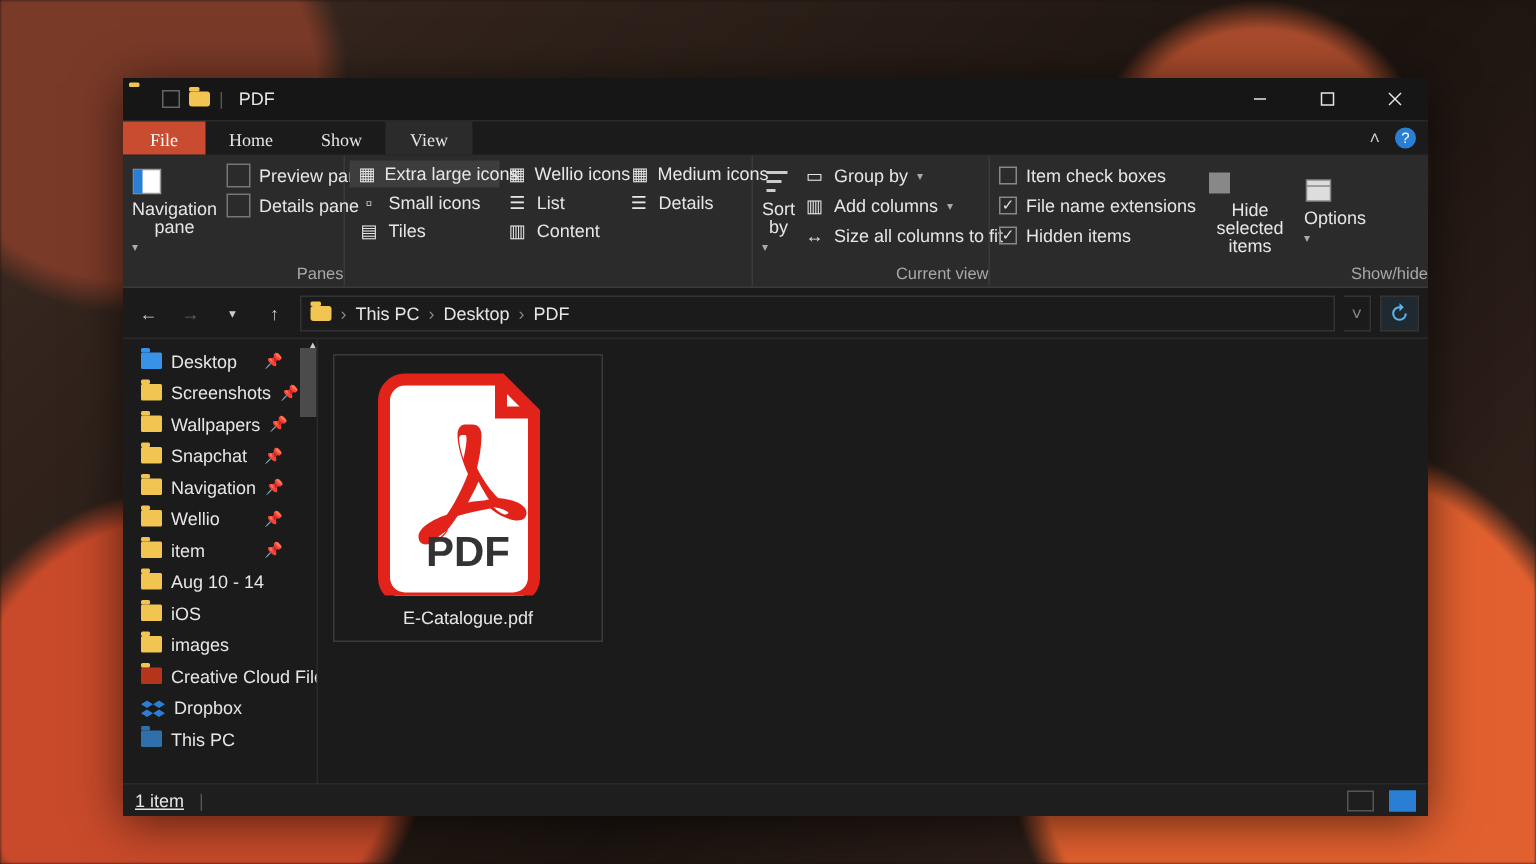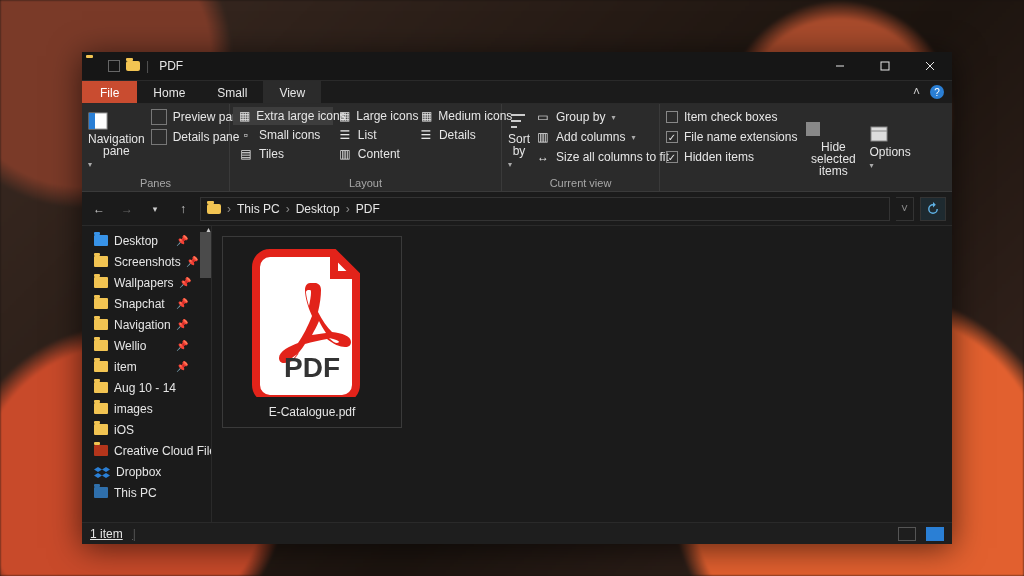--- a/index.html
+++ b/index.html
@@ -27,31 +27,31 @@
   .titlebar .t-left { display:flex; align-items:center; gap:6px; padding-left:4px; }
   .t-icon { width:16px; height:16px; }
   .t-folder { background:#f2c452; border-radius:2px; width:14px; height:10px; margin-top:4px; position:relative;}
   .t-folder:before{content:"";position:absolute;top:-3px;left:0;width:7px;height:3px;background:#f2c452;border-radius:1px;}
   .titlebar .t-divider { color:#555; }
   .titlebar .t-title { color:#e6e6e6; margin-left:4px;}
   .titlebar .t-right { margin-left:auto; display:flex; }
   .win-btn { width:45px; height:28px; display:flex; align-items:center; justify-content:center; color:#e6e6e6;}
   
   .menutabs { height:24px; background:#1b1b1b; display:flex; align-items:stretch; border-top:1px solid #2a2a2a; border-bottom:1px solid #2a2a2a;}
-  .tab { padding:0 16px; line-height:24px; color:#e6e6e6; }
+  .tab { padding:0 16px; line-height:24px; color:#e6e6e6;font-family:Liberation Serif, serif; }
   .tab.file { background:#c94c30; color:#fff; padding:0 18px;}
   .tab.active { background:#2b2b2b; }
   .menutabs .tabspacer { flex:1; }
   .tabs-right { display:flex; align-items:center; gap:10px; padding-right:8px;}
   .help-badge{ width:14px;height:14px;border-radius:50%;background:#2a7fd5;color:#fff;display:flex;align-items:center;justify-content:center;font-size:10px;}
   
   .ribbon { background:#2b2b2b; height:88px; display:flex; border-bottom:1px solid #3a3a3a;}
   .group { border-right:1px solid #3a3a3a; display:flex; flex-direction:column; }
   .group-body { flex:1; display:flex; padding:4px 6px; gap:6px;}
-  .group-label { text-align:center; color:#a8a8a8; font-size:11px; padding-bottom:2px;}
+  .group-label { text-align:right; color:#a8a8a8; font-size:11px; padding-bottom:2px;}
   .bigbtn { display:flex; flex-direction:column; align-items:flex-start; justify-content:center; width:58px; gap:2px; text-align:center; line-height:12px;}
   .glyph14 { width:20px; height:20px; }
   .smallrow { display:flex; align-items:center; gap:6px; height:18px; white-space:nowrap;}
   .smallrow .g { width:16px;height:16px; border:1px solid #777; display:inline-block;}
   .col { display:flex; flex-direction:column; gap:2px; }
   .cell { display:flex; align-items:center; gap:6px; padding:0 6px; height:18px; white-space:nowrap;}
   .cell.sel { background:#3d3d3d; }
   .mini-icon { width:14px; height:14px; display:inline-flex; align-items:center; justify-content:center;}
   .check { width:12px;height:12px;border:1px solid #888;display:inline-flex;align-items:center;justify-content:center;font-size:10px;}
   
@@ -117,21 +117,21 @@
             <line x1="1" y1="1" x2="9" y2="9" stroke="#e6e6e6"></line>
             <line x1="9" y1="1" x2="1" y2="9" stroke="#e6e6e6"></line>
           </svg>
       </div>
     </div>
   </div>
 
   <div class="menutabs">
     <div class="tab file">File</div>
     <div class="tab">Home</div>
-    <div class="tab">Small</div>
+    <div class="tab">Show</div>
     <div class="tab active">View</div>
     <div class="tabspacer"></div>
     <div class="tabs-right">
       <span style="color:#ccc">˄</span>
       <span class="help-badge">?</span>
     </div>
   </div>
 
   <div class="ribbon">
 
@@ -163,21 +163,21 @@
 
     <div class="group" style="width:272px">
       <div class="group-body" style="flex-direction:column;gap:1px;padding:3px 3px 0">
         <div style="display:flex">
           <div class="cell sel" style="width:100px">
               <span class="mini-icon">▦</span>
               <span>Extra large icons</span>
             </div>
           <div class="cell" style="width:82px">
               <span class="mini-icon">▦</span>
-              <span>Large icons</span>
+              <span>Wellio icons</span>
             </div>
           <div class="cell" style="width:86px">
               <span class="mini-icon">▦</span>
               <span>Medium icons</span>
             </div>
         </div>
         <div style="display:flex">
           <div class="cell" style="width:100px">
               <span class="mini-icon">▫</span>
               <span>Small icons</span>
@@ -196,21 +196,20 @@
               <span class="mini-icon">▤</span>
               <span>Tiles</span>
             </div>
           <div class="cell" style="width:82px">
               <span class="mini-icon">▥</span>
               <span>Content</span>
             </div>
           <div class="cell" style="width:86px"></div>
         </div>
       </div>
-      <div class="group-label">Layout</div>
     </div>
 
     <div class="group" style="width:158px">
       <div class="group-body">
         <div class="bigbtn" style="width:34px">
           <span class="glyph14">
             <svg viewBox="0 0 20 20">
                 <path d="M3 4h14M3 10h10M3 16h6" stroke="#ccc" stroke-width="2"></path>
               </svg>
           </span>
@@ -265,20 +264,21 @@
           <span class="glyph14">
             <svg viewBox="0 0 20 20">
                 <rect x="2" y="3" width="16" height="14" fill="#ddd" stroke="#888"></rect>
                 <line x1="2" y1="7" x2="18" y2="7" stroke="#888"></line>
               </svg>
           </span>
           <span>Options</span>
           <span style="font-size:8px;color:#aaa">▾</span>
         </div>
       </div>
+      <div class="group-label">Show/hide</div>
     </div>
   </div>
 
   <div class="navrow">
     <span class="navarrow">←</span>
     <span class="navarrow" style="color:#666">→</span>
     <span class="navarrow" style="font-size:9px">▾</span>
     <span class="navarrow">↑</span>
     <div class="addrbar">
       <span class="t-folder" style="margin-top:0"></span>
@@ -334,25 +334,25 @@
             <span class="fi"></span>
             <span>item</span>
             <span class="pin">📌</span>
           </div>
           <div class="sbitem">
             <span class="fi"></span>
             <span>Aug 10 - 14</span>
           </div>
           <div class="sbitem">
             <span class="fi"></span>
+            <span>iOS</span>
+          </div>
+          <div class="sbitem">
+            <span class="fi"></span>
             <span>images</span>
-          </div>
-          <div class="sbitem">
-            <span class="fi"></span>
-            <span>iOS</span>
           </div>
           <div class="sbitem">
             <span class="fi" style="background: rgb(180, 53, 27);"></span>
             <span>Creative Cloud Files</span>
           </div>
           <div class="sbitem">
             <span class="drop"><svg viewBox="0 0 32 24">
                 <path d="M8 2l8 5-8 5-8-5zM24 2l8 5-8 5-8-5zM8 14l8 5-8 5-8-5zM24 14l8 5-8 5-8-5z" fill="#2a7fd5"></path>
               </svg></span>
             <span>Dropbox</span>

